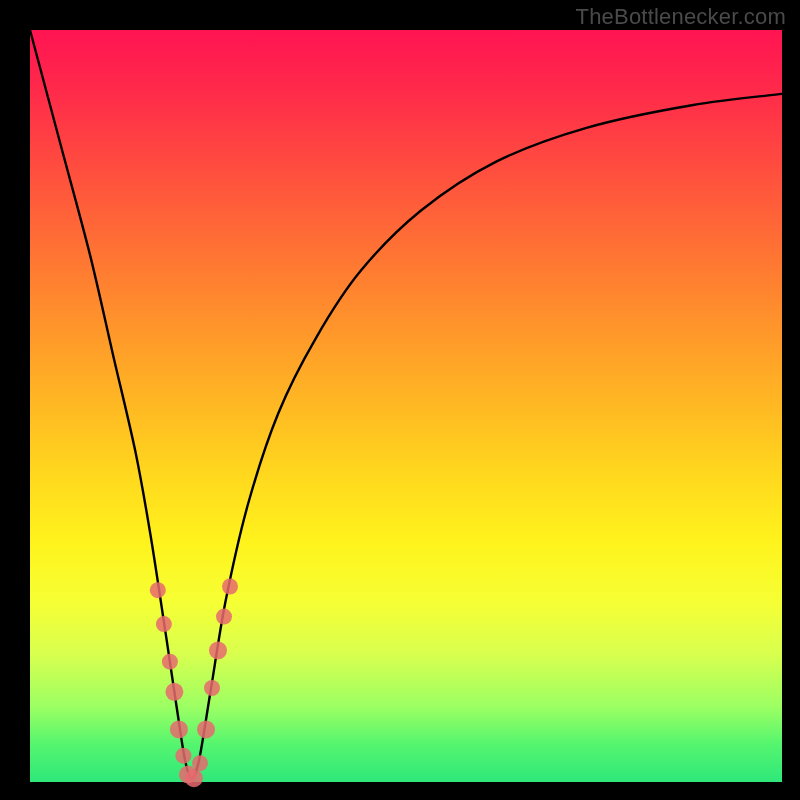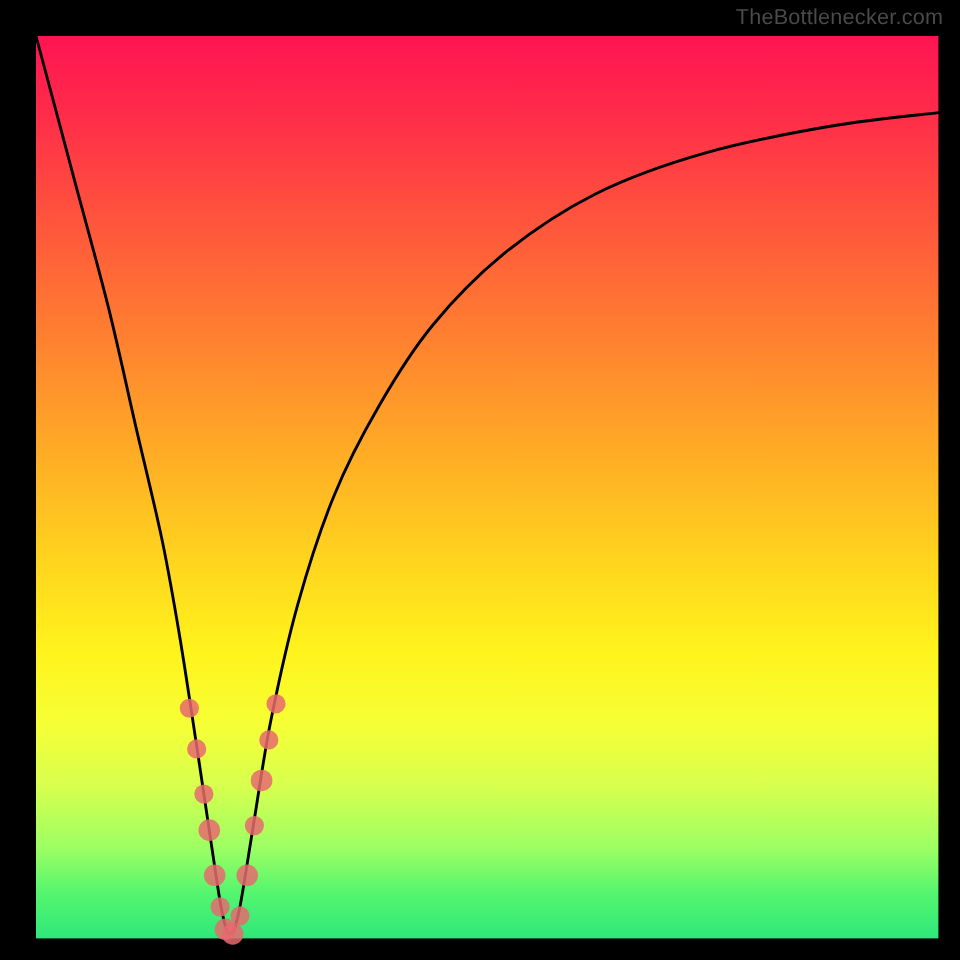--- a/index.html
+++ b/index.html
@@ -41,21 +41,21 @@
       #9cff63 90%,
       #55f56f 95%,
       #2ee87a 100%
     );
   }
   .watermark {
     position: absolute;
     top: 4px;
     right: 14px;
     color: #4a4a4a;
-    font-size: 18px;
+    font-size: 22px;
     font-weight: 500;
     letter-spacing: 0.2px;
     user-select: none;
   }
   svg.curve {
     position: absolute;
     left: 30px;
     top: 30px;
     width: 752px;
     height: 752px;

